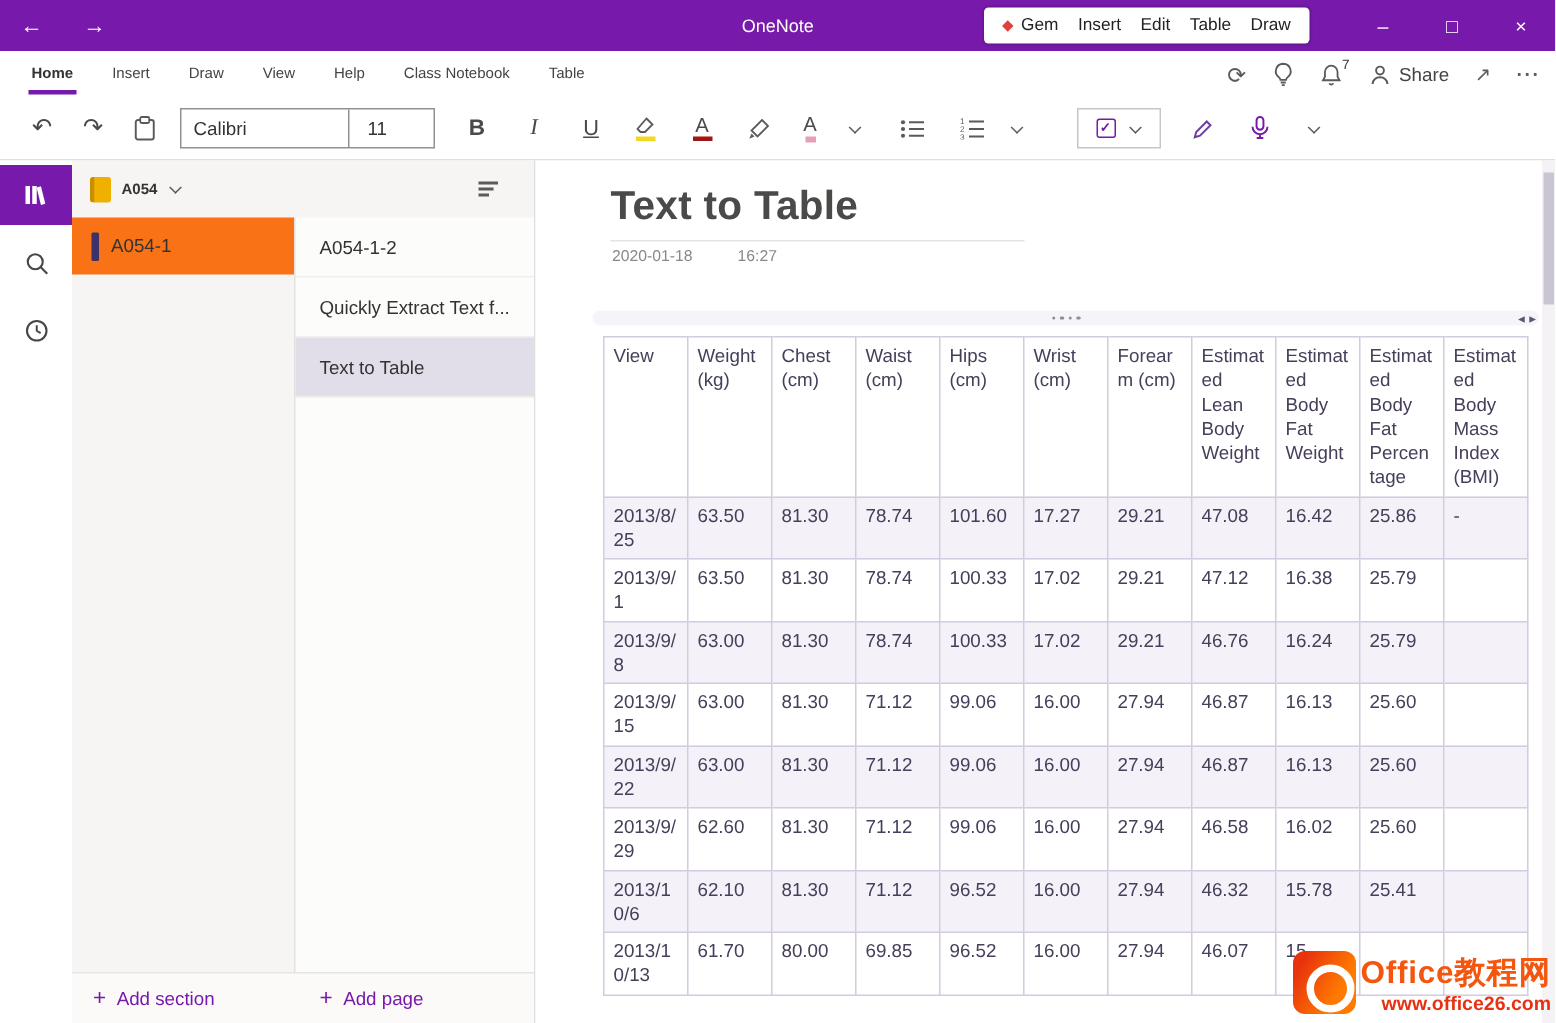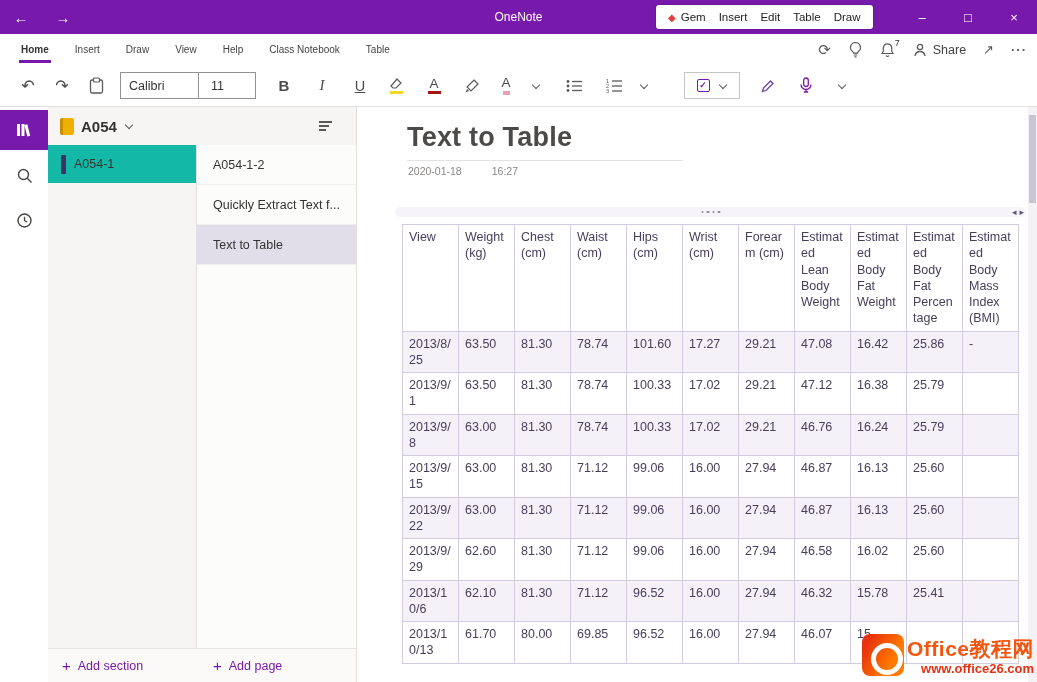--- a/index.html
+++ b/index.html
@@ -26,21 +26,21 @@
   .icon-btn{display:flex;align-items:center;gap:5px;font-size:12.5px;position:relative;color:#444}
   .badge{position:absolute;top:-4px;right:-5px;font-size:9px;color:#333}
   .sync-glyph{font-size:15px;color:#5a5a5a}
   .expand-glyph{font-size:13px;color:#5a5a5a}
   .more-glyph{font-size:13px;font-weight:700;color:#5a5a5a;letter-spacing:1px}
 
   
   .toolbar{position:absolute;top:65px;left:0;right:0;height:42px;background:#fff;border-bottom:1px solid #e1dfdd;display:flex;align-items:center;padding-left:16px}
   .tbtn{display:flex;flex-direction:column;align-items:center;justify-content:center;min-width:24px;height:28px;color:#4a4a4a}
   .glyph{font-size:16px;line-height:1}
-  .font-box{width:136px;height:27px;border:1px solid #919191;display:flex;align-items:center;margin:0 16px 0 12px;font-size:12.5px;color:#333}
+  .font-box{width:170px;height:27px;border:1px solid #919191;display:flex;align-items:center;margin:0 16px 0 12px;font-size:12.5px;color:#333}
   .font-name{flex:1;padding-left:8px}
   .font-divider{width:1px;height:100%;background:#919191}
   .font-size{width:56px;padding-left:12px}
   .bold-l{font-weight:700;font-size:15px}
   .italic-l{font-style:italic;font-family:"Liberation Serif",serif;font-size:15px}
   .underline-l{text-decoration:underline;font-size:14.5px}
   .color-bar{width:13px;height:3px;margin-top:1px}
   .yellow-bar{background:#f1d826}
   .red-bar{background:#a31515}
   .letterA{font-size:13.5px;line-height:1;color:#4a4a4a}
@@ -54,28 +54,28 @@
   
   .left-rail{position:absolute;left:0;top:107px;width:48px;bottom:0;background:#fff;display:flex;flex-direction:column;align-items:center;padding-top:3px}
   .rail-item{width:48px;height:40px;display:flex;align-items:center;justify-content:center}
   .rail-item.active{background:#7719AA}
   .rail-item + .rail-item{margin-top:5px}
 
   
   .nav-panes{position:absolute;left:48px;top:107px;width:309px;bottom:0;background:#f6f5f3;border-right:1px solid #e1dfdd;display:flex;flex-direction:column}
   .panes-header{height:38px;display:flex;align-items:center;padding:0 12px;gap:7px;flex:0 0 auto}
   .nb-icon{width:14px;height:17px;background:#efb000;border-left:3px solid #c98f00;border-radius:2px}
-  .nb-name{font-size:15px;font-weight:600;color:#333}
+  .nb-name{font-size:10px;font-weight:600;color:#333}
   .sort-icon{margin-left:auto;display:flex;flex-direction:column;gap:2.5px;margin-right:12px}
   .sort-icon i{height:1.5px;background:#5a5a5a;display:block}
   .sort-icon i:nth-child(1){width:13px}.sort-icon i:nth-child(2){width:10px}.sort-icon i:nth-child(3){width:7px}
   .panes-body{flex:1;display:flex;min-height:0}
   .sections{width:148px}
   .section-item{height:38px;display:flex;align-items:center;gap:8px;padding-left:13px;font-size:12.5px;color:#333}
-  .section-item.selected{background:#14b8a6}
+  .section-item.selected{background:#f97316}
   .section-swatch{width:5px;height:19px;background:#3c3268;border-radius:1px}
   .pages{flex:1;background:#fcfcfb;border-left:1px solid #e3e1df;display:flex;flex-direction:column}
   .page-item{height:40px;flex:0 0 auto;display:flex;align-items:center;padding:0 16px;font-size:12.5px;color:#333;border-bottom:1px solid #f1efed;white-space:nowrap;overflow:hidden;text-overflow:ellipsis}
   .page-item.selected{background:#e1dee9}
   .panes-footer{height:34px;flex:0 0 auto;display:flex;align-items:center;background:#fbfaf9;border-top:1px solid #e7e5e3}
   .footer-btn{display:flex;align-items:center;gap:7px;color:#7719AA;font-size:12.5px}
   .footer-btn.add-section{width:148px;padding-left:14px}
   .footer-btn.add-page{padding-left:17px}
   .plus{font-size:15px;line-height:1}
 

